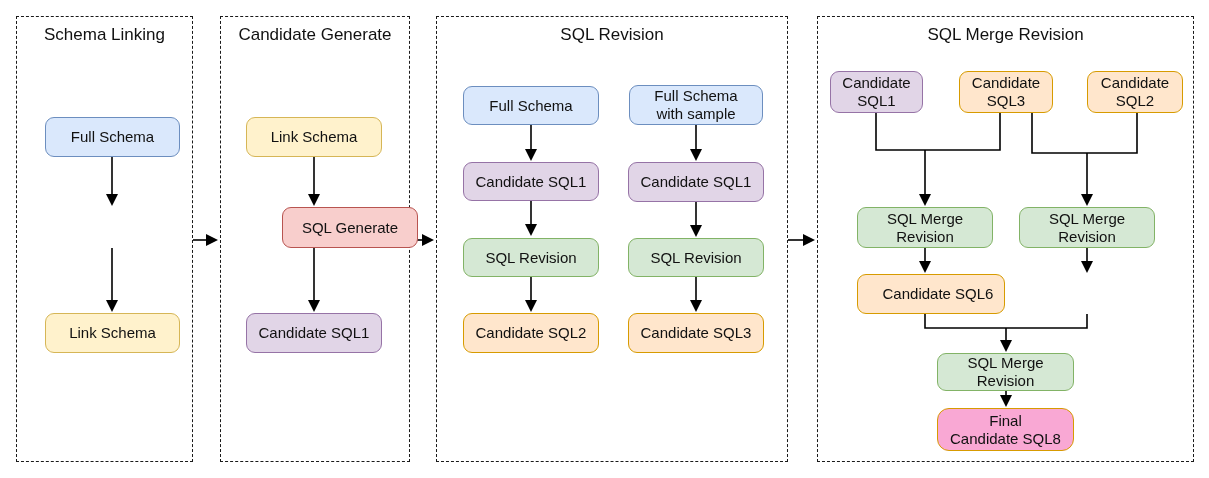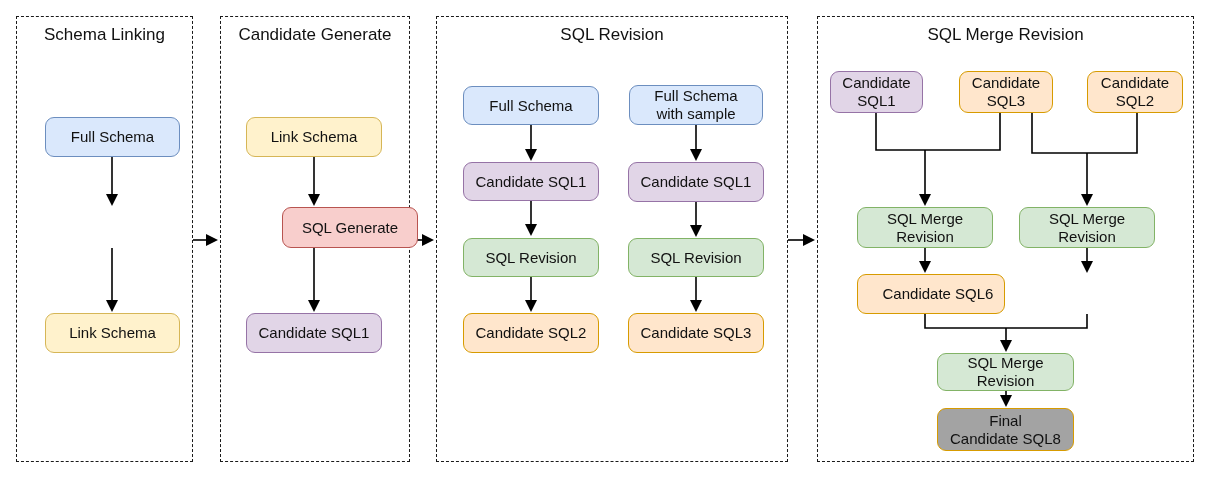--- a/index.html
+++ b/index.html
@@ -99,16 +99,16 @@
 SQL3</div>
   <div class="node" style="left: 1087px; top: 71px; width: 96px; height: 42px; background: rgb(255, 230, 204); border-color: rgb(215, 155, 0);">Candidate
 SQL2</div>
   <div class="node" style="left: 857px; top: 207px; width: 136px; height: 41px; background: rgb(213, 232, 212); border-color: rgb(130, 179, 102);">SQL Merge
 Revision</div>
   <div class="node" style="left: 1019px; top: 207px; width: 136px; height: 41px; background: rgb(213, 232, 212); border-color: rgb(130, 179, 102);">SQL Merge
 Revision</div>
   <div class="node" style="left: 857px; top: 274px; width: 148px; height: 40px; background: rgb(255, 230, 204); border-color: rgb(215, 155, 0); padding-left: 16px;">Candidate SQL6</div>
   <div class="node" style="left: 937px; top: 353px; width: 137px; height: 38px; background: rgb(213, 232, 212); border-color: rgb(130, 179, 102);">SQL Merge
 Revision</div>
-  <div class="node" style="left: 937px; top: 408px; width: 137px; height: 43px; background: #a3a3a3; border-color: rgb(215, 155, 0);">Final
+  <div class="node" style="left: 937px; top: 408px; width: 137px; height: 43px; background: #f9a8d4; border-color: rgb(215, 155, 0); border-radius: 12px;">Final
 Candidate SQL8</div>
 
 </div>
 
 </body></html>

